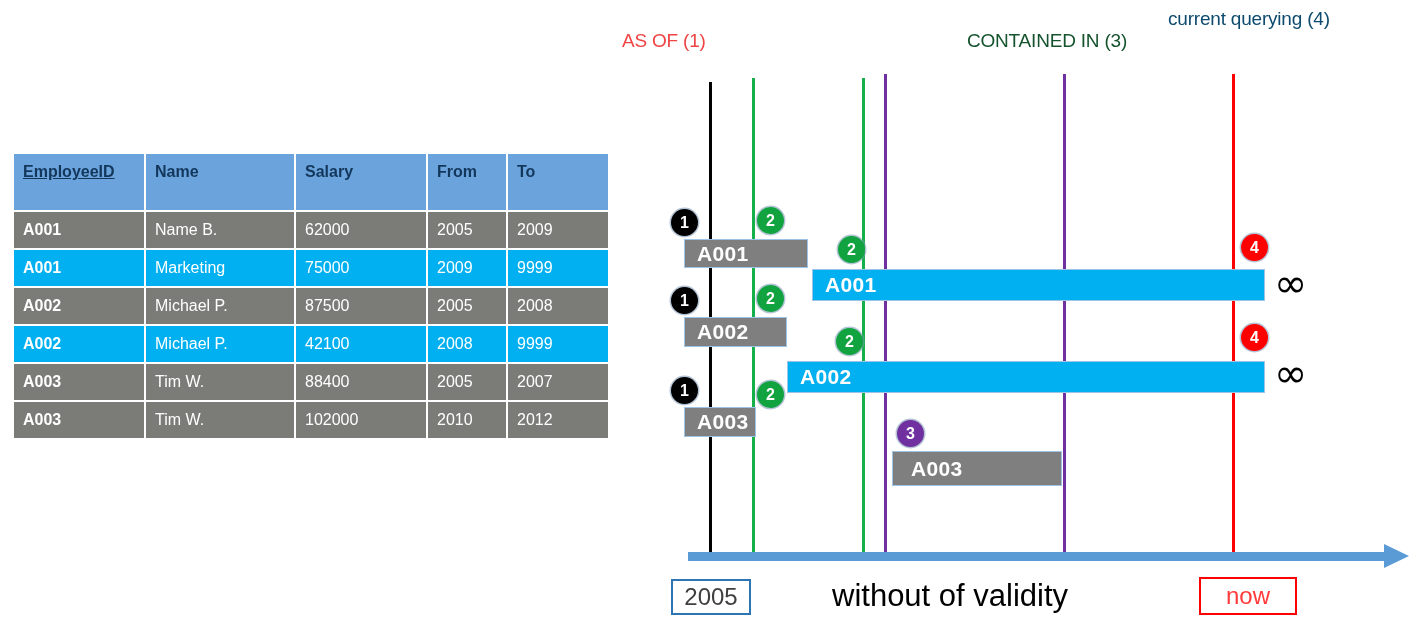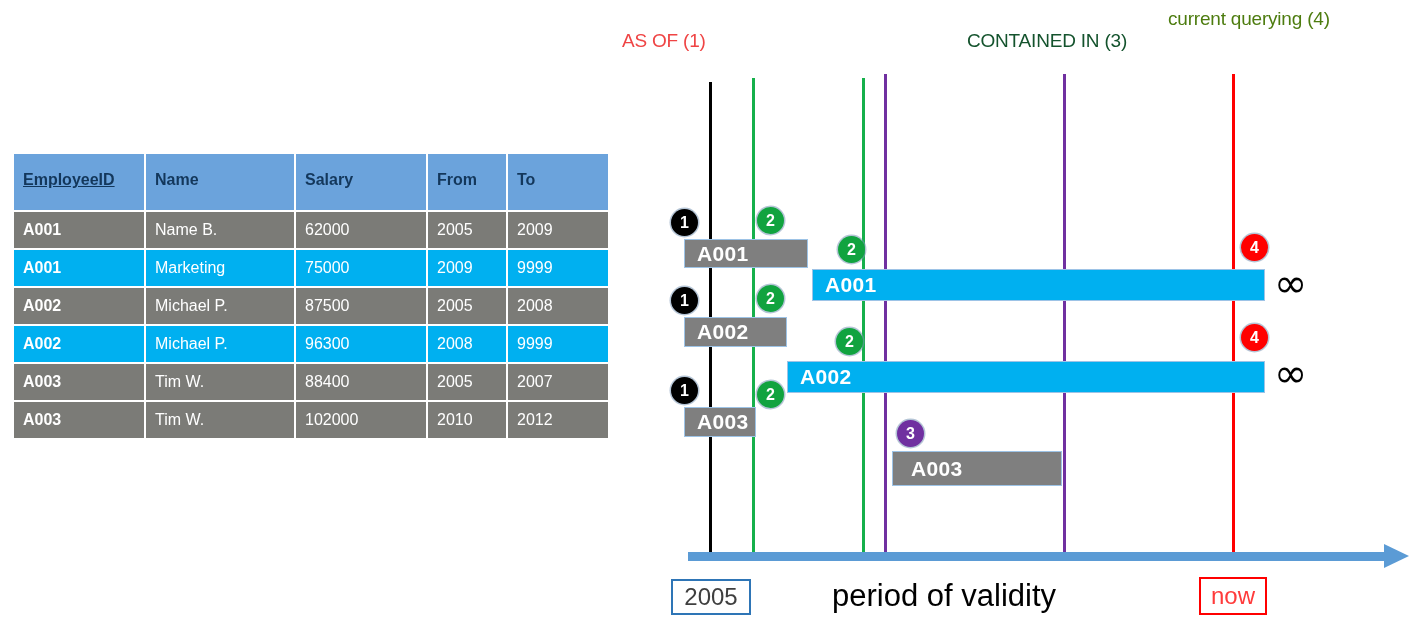--- a/index.html
+++ b/index.html
@@ -31,21 +31,21 @@
   #employee-table col.c-sal   { width: 130px; }
   #employee-table col.c-from  { width: 78px; }
   #employee-table col.c-to    { width: 100px; }
 
   #employee-table th {
     background: #6ba3dc;
     color: #13375b;
     font-size: 16px;
     font-weight: bold;
     text-align: left;
-    padding: 17px 0 7px 9px;
+    padding: 9px 0 7px 9px;
     height: 56px;
     vertical-align: top;
     box-sizing: border-box;
   }
   #employee-table th.underline span {
     text-decoration: underline;
   }
   #employee-table td {
     font-size: 16px;
     color: #ffffff;
@@ -68,21 +68,21 @@
 
   .legend-item {
     position: absolute;
     font-size: 19px;
     white-space: nowrap;
     letter-spacing: -0.2px;
   }
   #legend-asof      { left: 622px;  top: 30px; color: #ef4444; }
   #legend-between   { left: 745px;  top: 30px; color: #16b04b; }
   #legend-contained { left: 967px;  top: 30px; color: #14532d; }
-  #legend-current   { left: 1168px; top: 6px;  color: #4d7c0f; line-height: 25px; }
+  #legend-current   { left: 1168px; top: 6px;  color: #0c4a6e; line-height: 25px; }
 
   .vline {
     position: absolute;
     width: 3px;
   }
   #vline-asof      { left: 709px;  top: 82px;  height: 478px; background: #000000; }
   #vline-green-1   { left: 752px;  top: 78px;  height: 482px; background: #16b04b; }
   #vline-green-2   { left: 862px;  top: 78px;  height: 482px; background: #16b04b; }
   #vline-purple-1  { left: 884px;  top: 74px;  height: 486px; background: #7030a0; }
   #vline-purple-2  { left: 1063px; top: 74px;  height: 486px; background: #7030a0; }
@@ -177,21 +177,21 @@
     align-items: center;
     justify-content: center;
     font-size: 24px;
     background: #ffffff;
   }
   #axis-start-box {
     left: 671px; top: 579px; width: 80px; height: 36px;
     border: 2px solid #2e75b6; color: #3f3f3f;
   }
   #axis-now-box {
-    left: 1199px; top: 577px; width: 68px; height: 38px;
+    left: 1199px; top: 577px; width: 98px; height: 38px;
     border: 2px solid #ff0000; color: #ff3b3b;
   }
   #axis-caption {
     position: absolute;
     left: 832px; top: 578px;
     font-size: 31px;
     color: #000000;
   }
 </style>
 </head>
@@ -232,21 +232,21 @@
     <tr class="row-gray">
       <td class="idcell">A002</td>
       <td>Michael P.</td>
       <td>87500</td>
       <td>2005</td>
       <td>2008</td>
     </tr>
     <tr class="row-cyan">
       <td class="idcell">A002</td>
       <td>Michael P.</td>
-      <td>96300</td>
+      <td>42100</td>
       <td>2008</td>
       <td>9999</td>
     </tr>
     <tr class="row-gray">
       <td class="idcell">A003</td>
       <td>Tim W.</td>
       <td>88400</td>
       <td>2005</td>
       <td>2007</td>
     </tr>
@@ -306,16 +306,16 @@
   <div class="badge b4" id="badge-4-a">4</div>
   <div class="badge b4" id="badge-4-b">4</div>
 
   <div class="infinity" id="infinity-1">∞</div>
   <div class="infinity" id="infinity-2">∞</div>
 
   <div id="axis-line"></div>
   <div id="axis-arrow"></div>
 
   <div class="axis-box" id="axis-start-box">2005</div>
-  <div id="axis-caption">period of validity</div>
+  <div id="axis-caption">without of validity</div>
   <div class="axis-box" id="axis-now-box">now</div>
 
 </div>
 
 </body></html>

